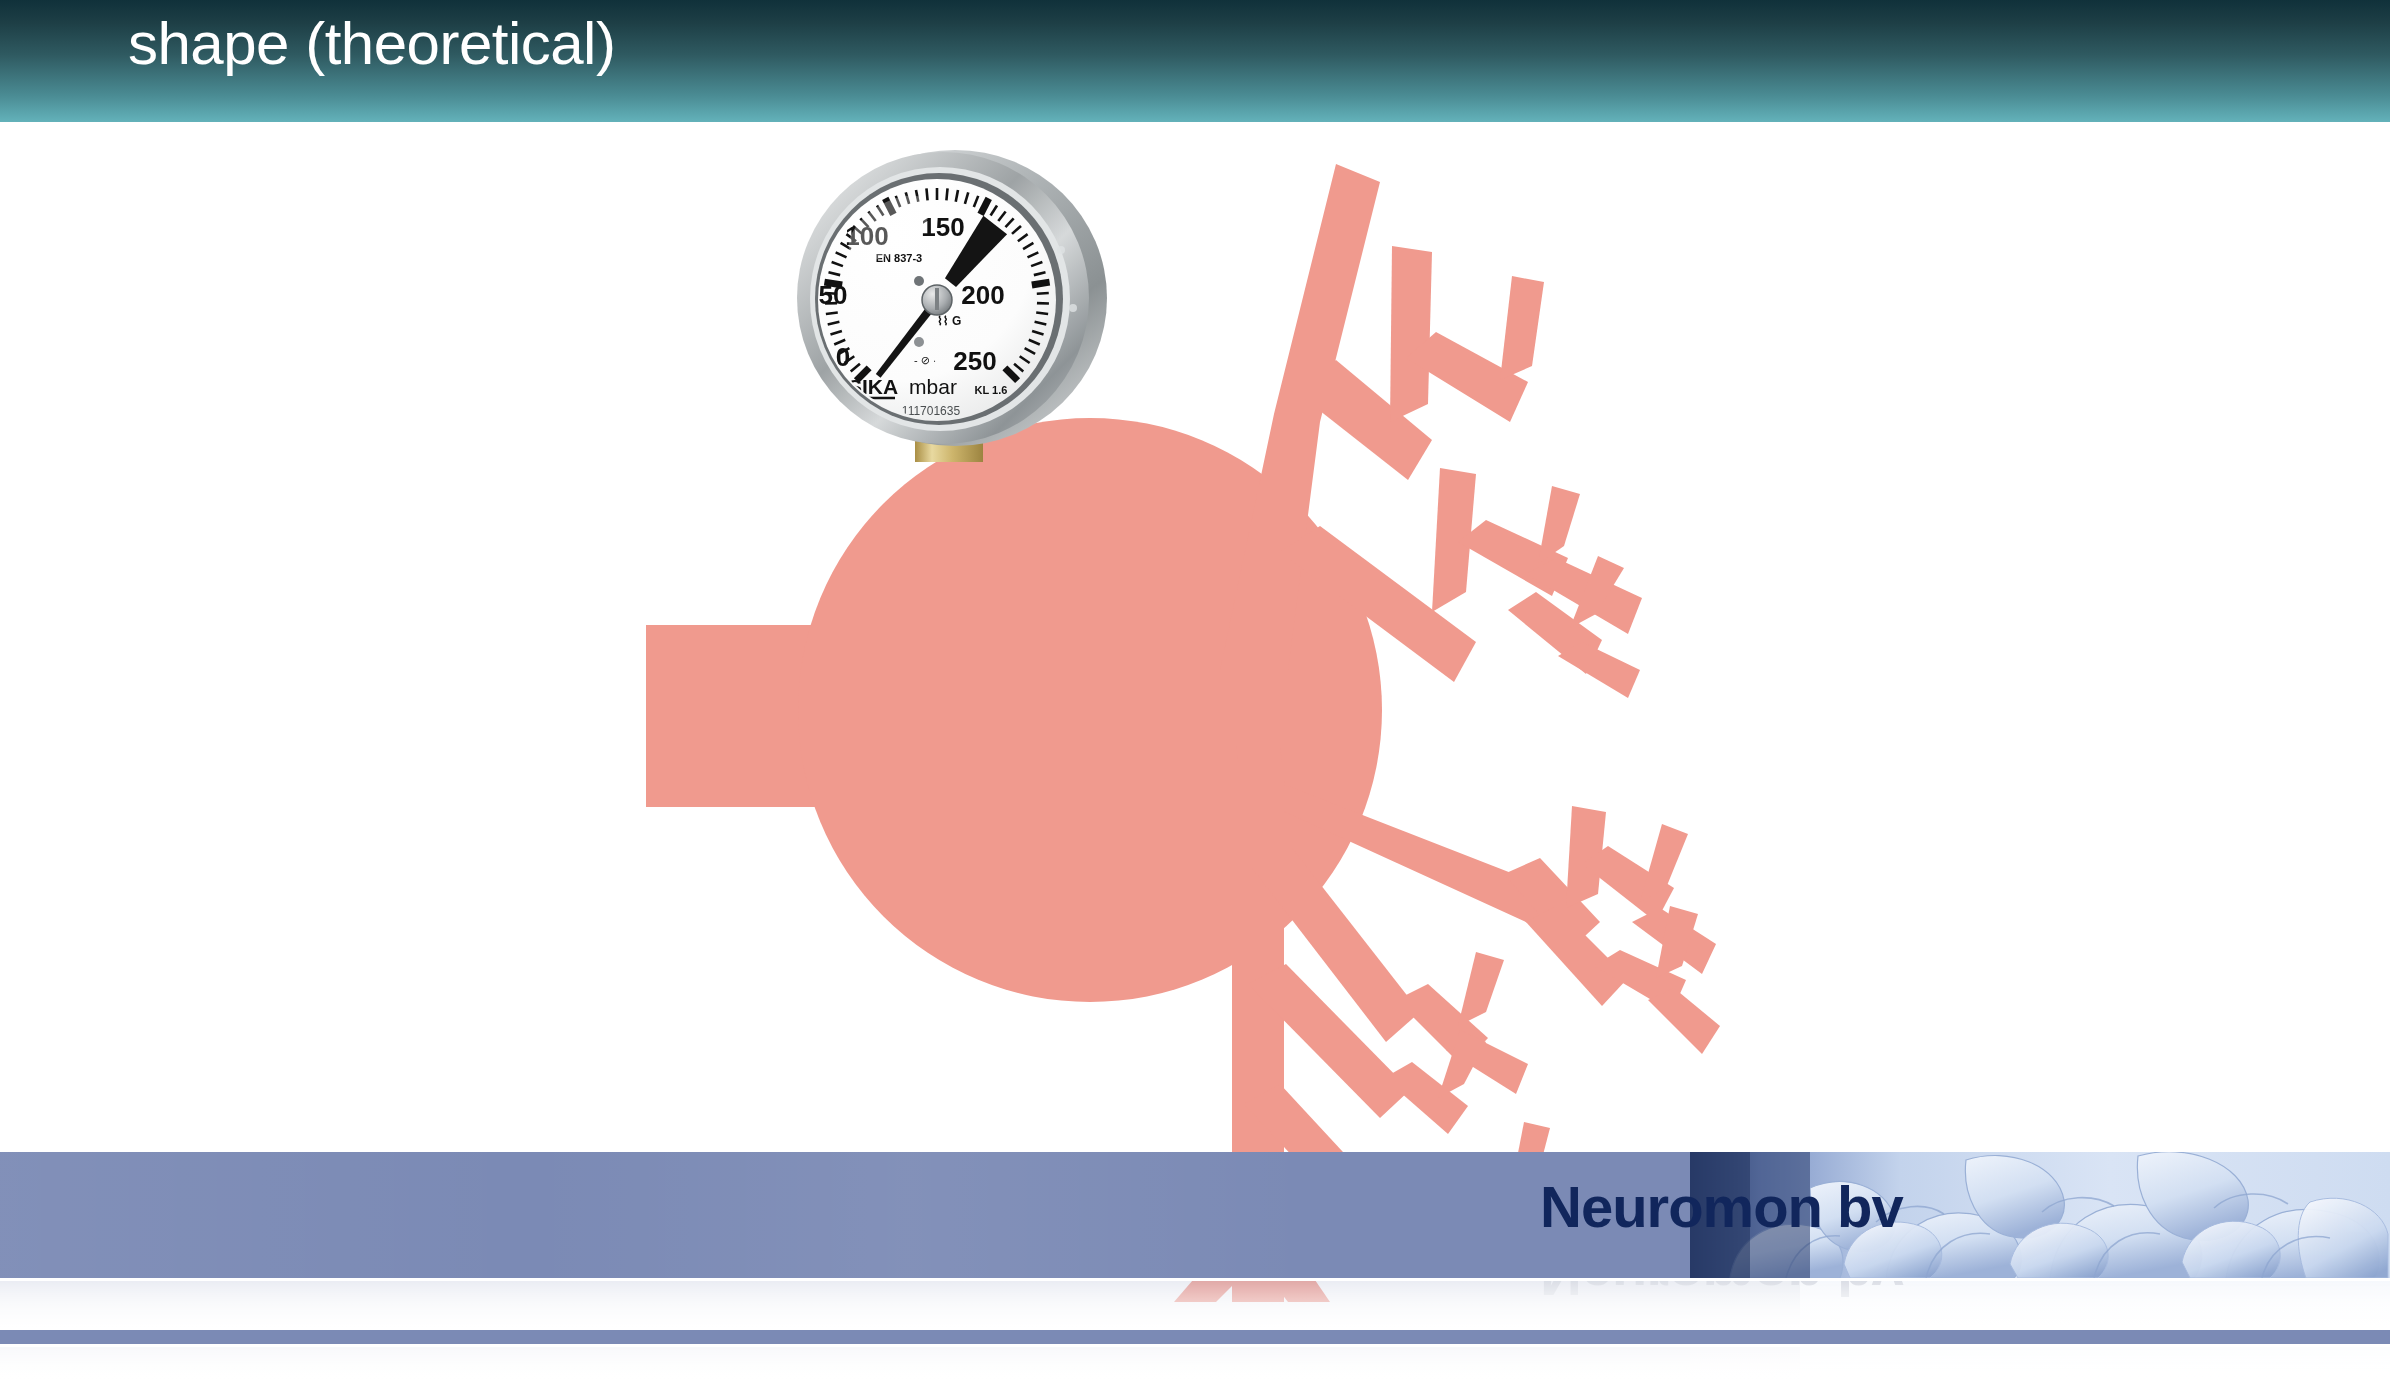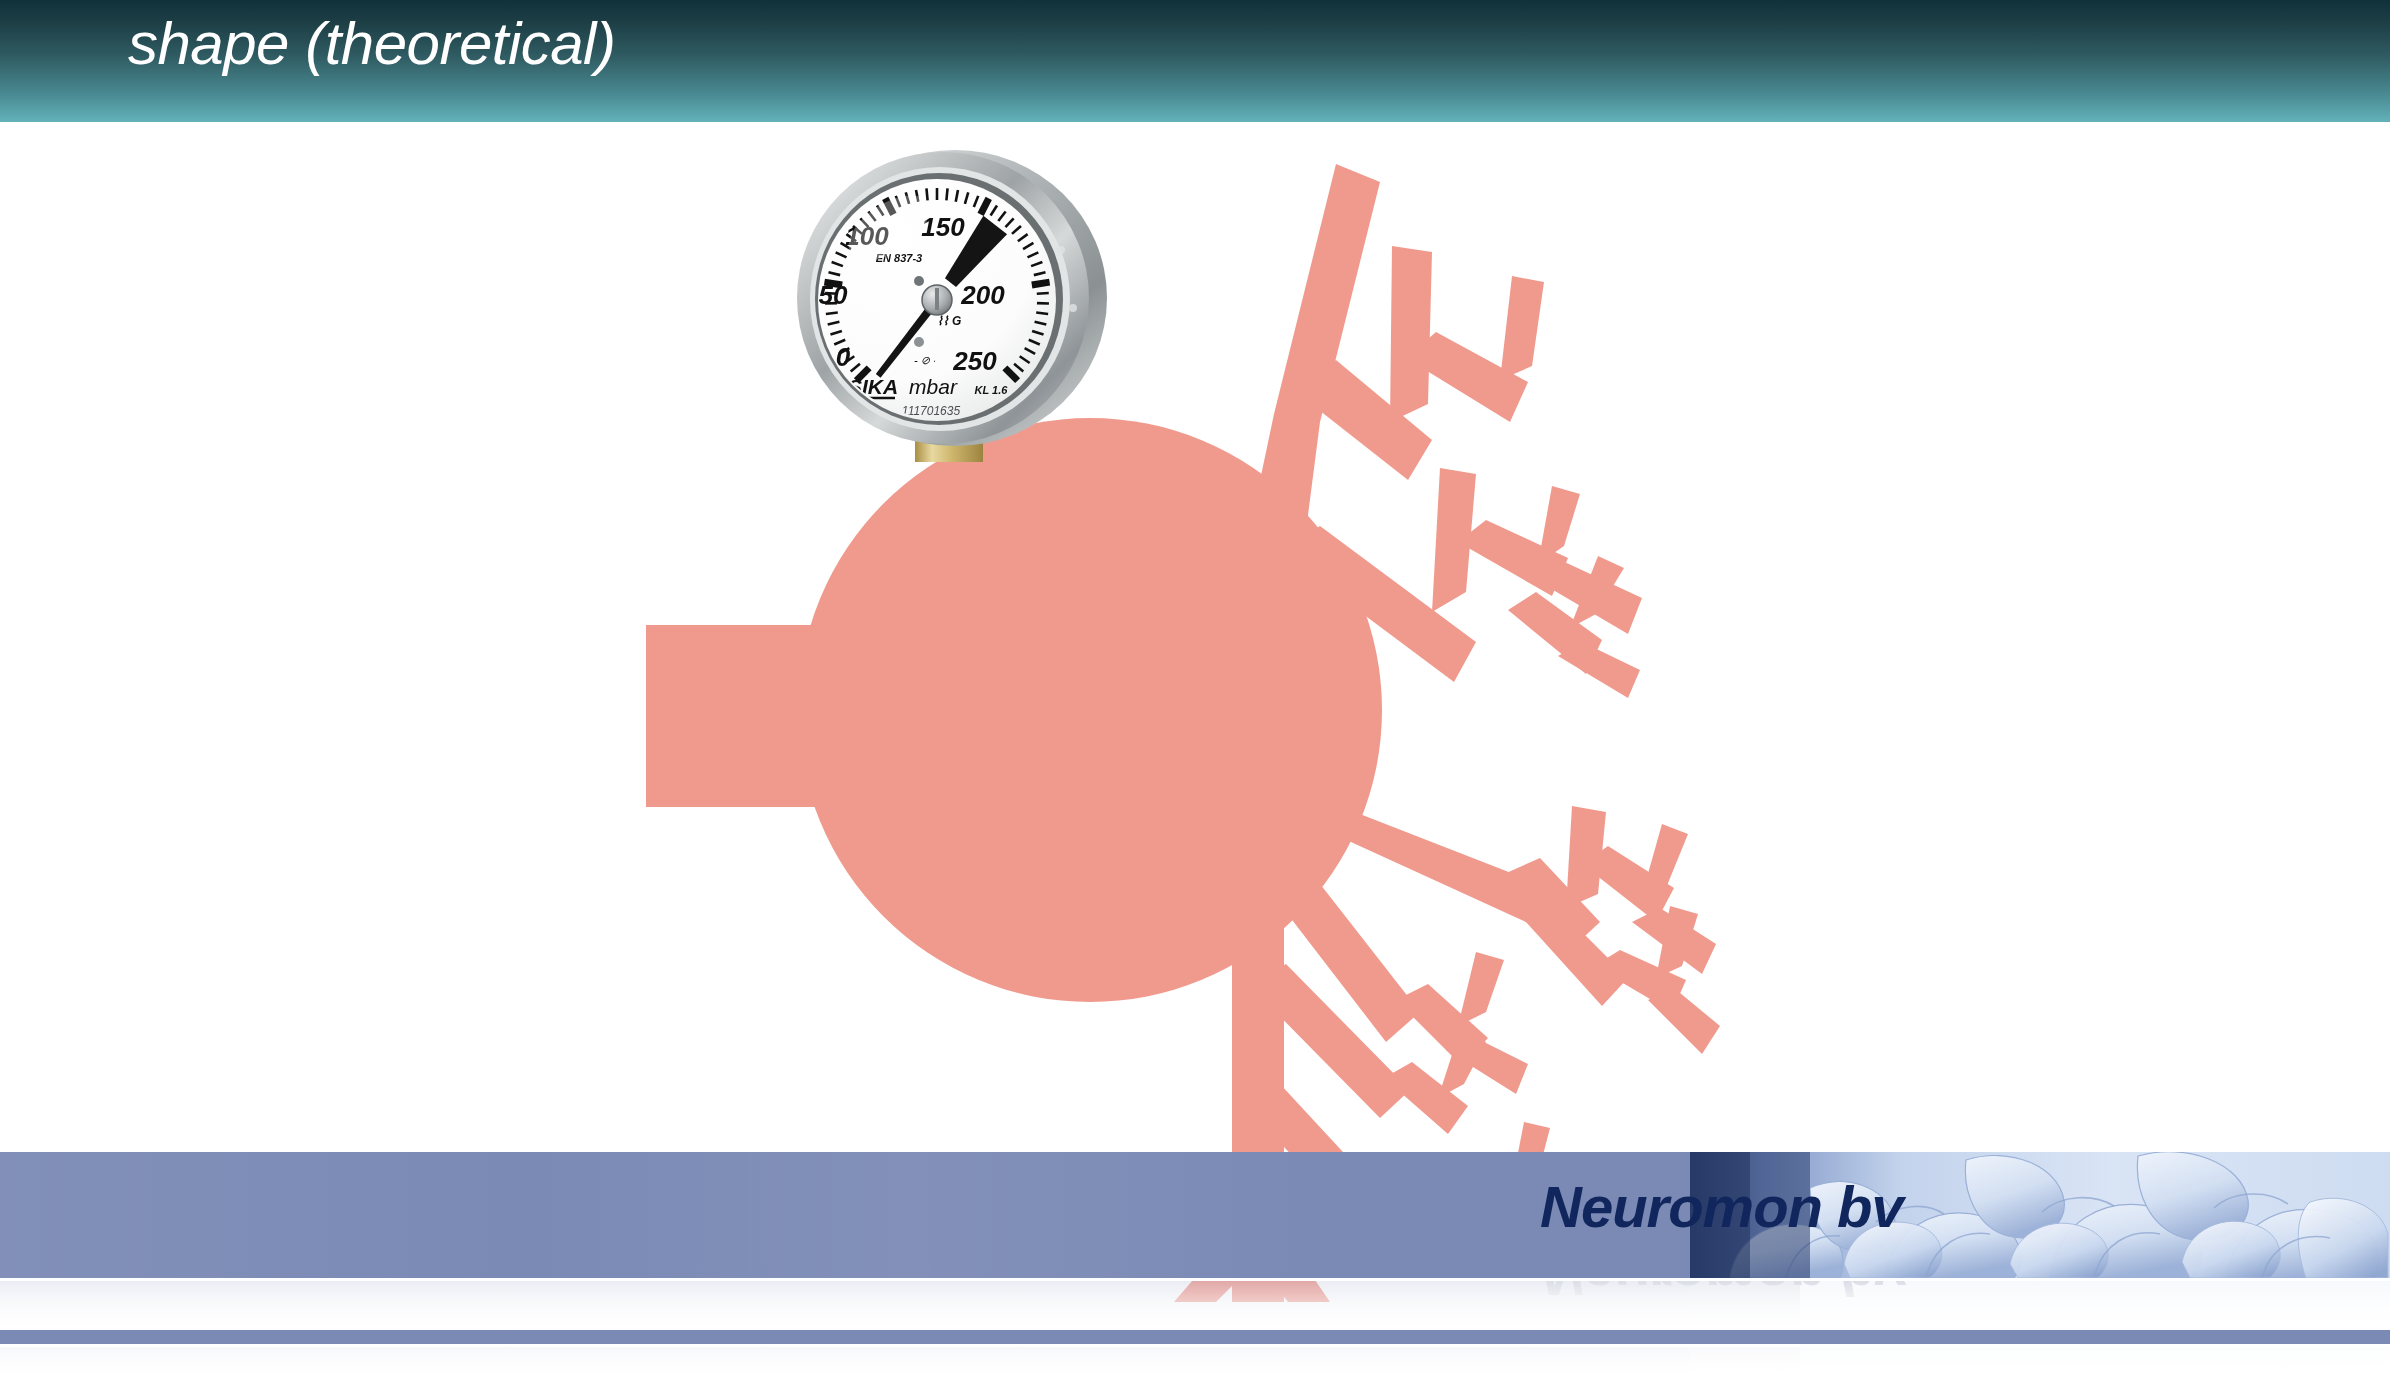--- a/index.html
+++ b/index.html
@@ -14,21 +14,20 @@
     overflow: hidden;
     font-family: "Liberation Sans", sans-serif;
   }
 
   
   #slide {
     position: absolute;
     inset: 0;
     background: #ffffff;
     overflow: hidden;
-    font-style: italic;
   }
 
   
   #title-bar {
     position: absolute;
     left: 0; top: 0;
     width: 2390px;
     height: 122px;
     background: linear-gradient(to bottom, #10313a 0%, #1d3e45 18%, #2f5a61 45%, #4a8b93 78%, #63b2ba 100%);
   }

